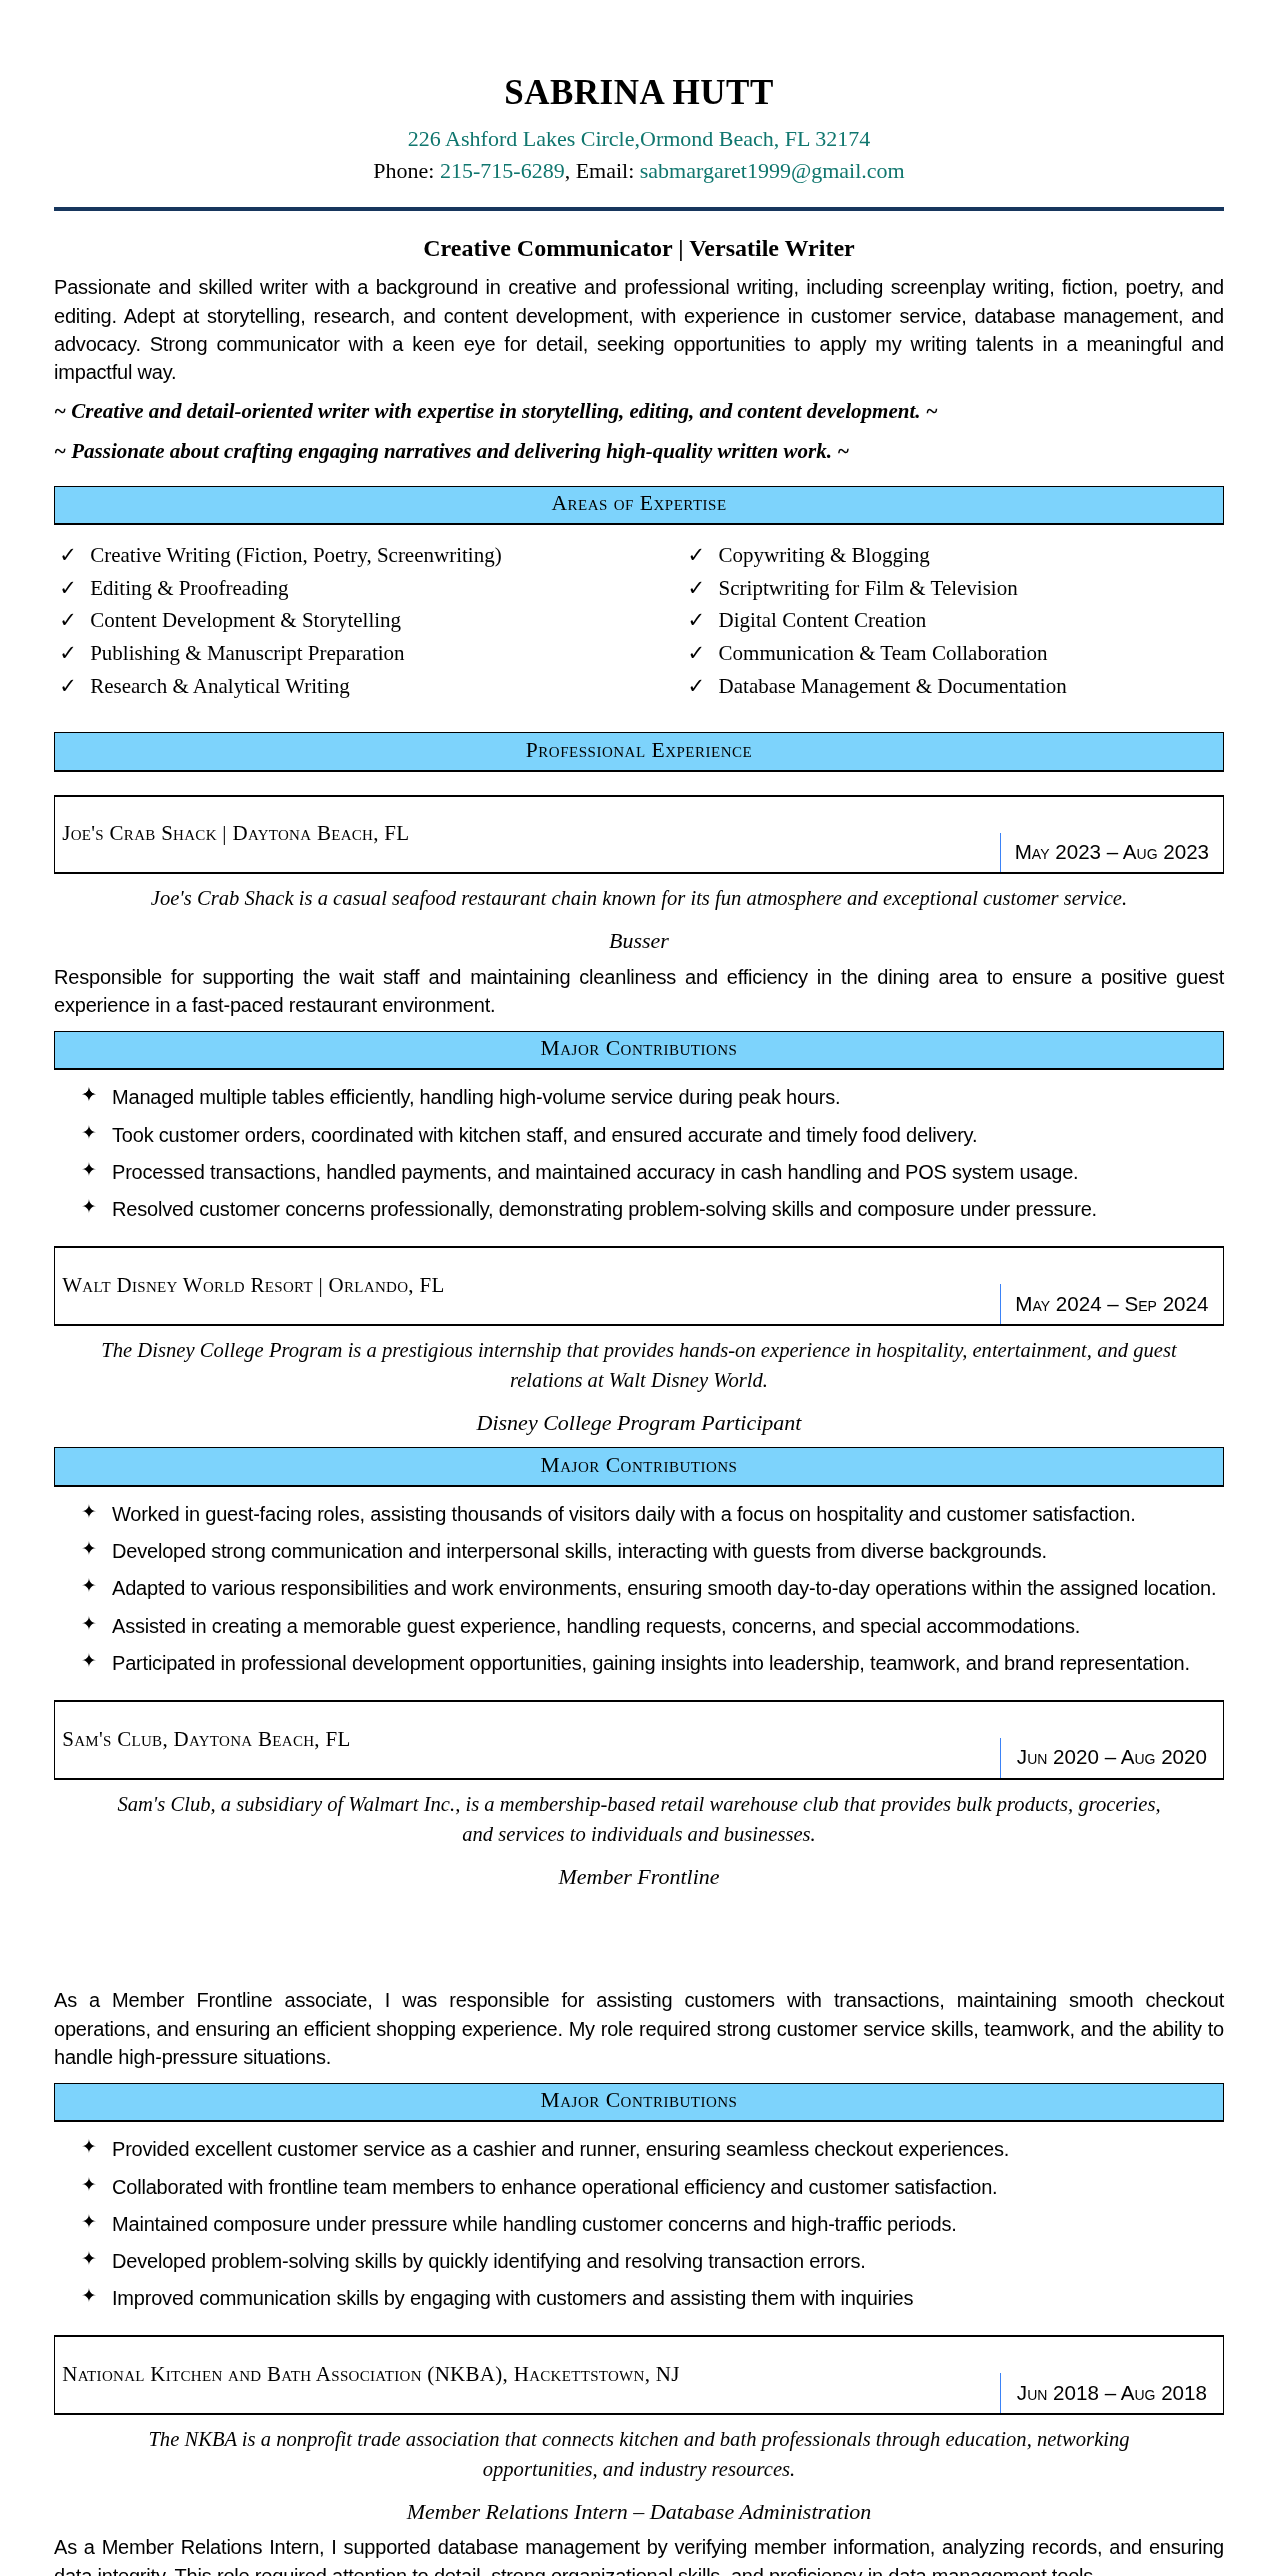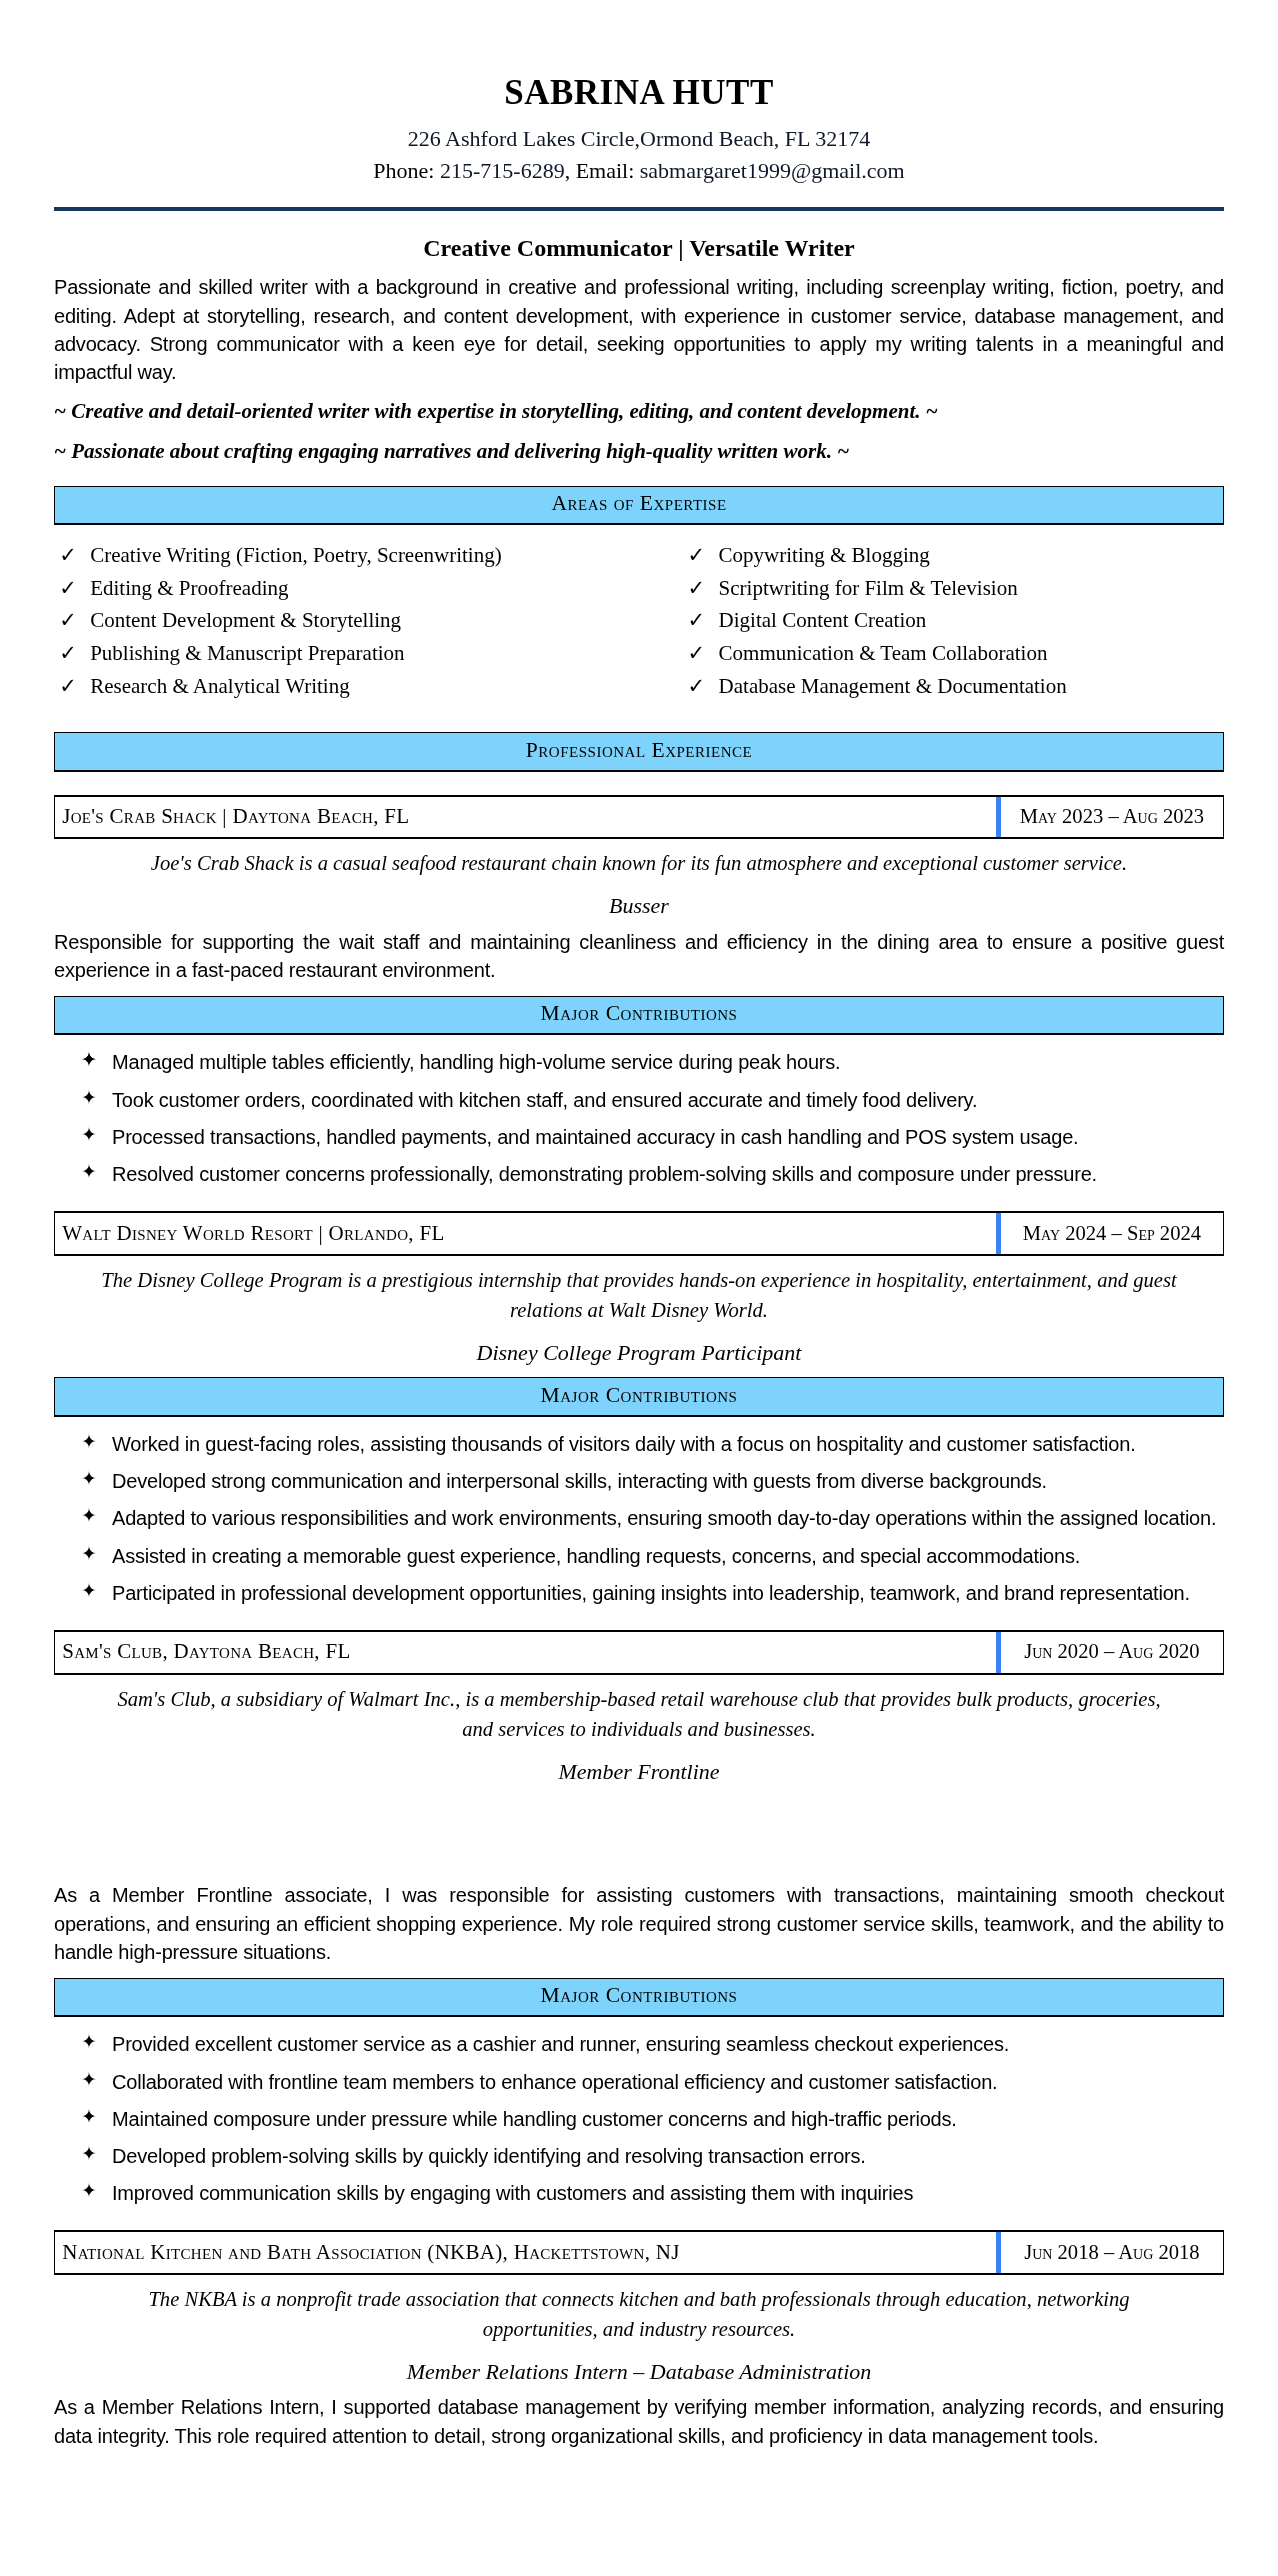--- a/index.html
+++ b/index.html
@@ -17,21 +17,21 @@
     font-family:"Liberation Serif","DejaVu Serif",serif;
     font-weight:700;font-size:35px;line-height:1.12;
     letter-spacing:0.5px;
   }
   .contact-line{
     text-align:center;
     font-family:"Liberation Serif","DejaVu Serif",serif;
     font-size:22px;line-height:1.45;
   }
   .addr{margin-top:11.3px;}
-  .blue{color:#0f172a;}
+  .blue{color:#0f766e;}
   .rule{height:4.1px;background:#17365D;margin-top:19.6px;}
 
   .doc-title{
     margin-top:24px;text-align:center;
     font-family:"Liberation Serif","DejaVu Serif",serif;
     font-weight:700;font-size:24px;
   }
   .para{
     margin-top:11.3px;
     font-family:"Liberation Sans","DejaVu Sans",sans-serif;
@@ -75,25 +75,25 @@
     border:1px solid #000;border-top:2.1px solid #000;border-bottom:2.1px solid #000;
     margin-top:23px;
   }
   .jh-left{
     flex:1;padding:7.2px 9.3px 8.2px 7.2px;
     font-family:"Liberation Serif","DejaVu Serif",serif;
     font-size:21px;font-variant:small-caps;letter-spacing:0.3px;
     display:flex;align-items:center;
   }
   .jh-right{
-    width:216px;border-left:5px solid #3b82f6;
-    font-family:Liberation Serif, serif;
+    width:216px;border-left:1px solid #3b82f6;
+    font-family:Liberation Sans, sans-serif;
     font-size:20.6px;font-variant:small-caps;
     display:flex;align-items:center;justify-content:center;
-    padding:7.2px 3.1px 8.2px 3.1px;white-space:nowrap;
+    padding:7.2px 3.1px 8.2px 3.1px;white-space:nowrap;margin-top:36px;
   }
   .jobdesc{
     margin:10.3px auto 0 auto;width:92%;
     text-align:center;
     font-family:"Liberation Serif","DejaVu Serif",serif;
     font-style:italic;font-size:20.6px;line-height:1.45;
   }
   .jobtitle{
     margin-top:14.4px;text-align:center;
     font-family:"Liberation Serif","DejaVu Serif",serif;

